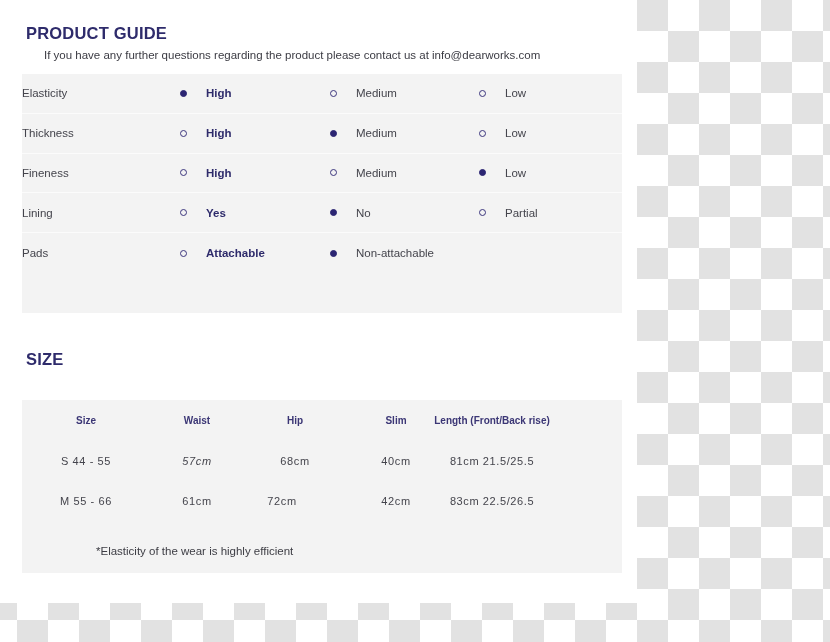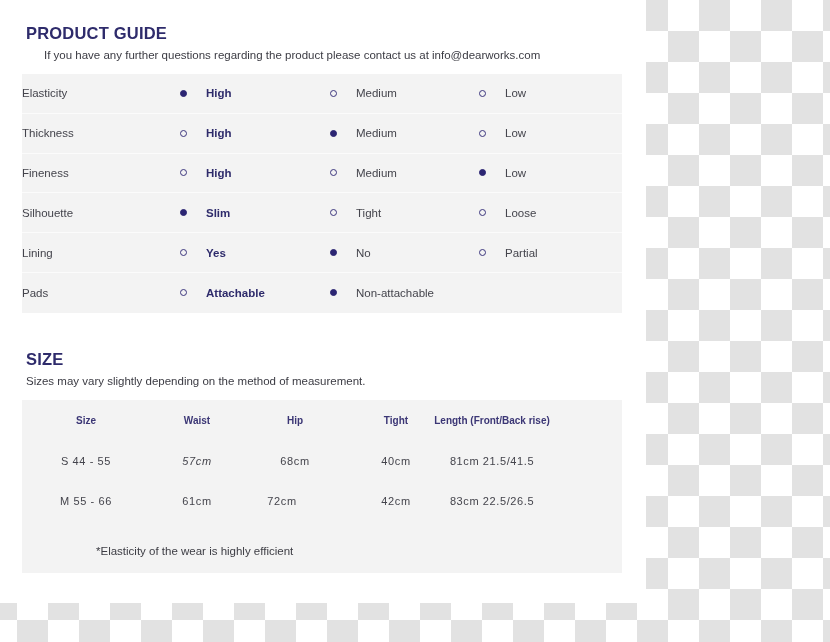--- a/index.html
+++ b/index.html
@@ -24,21 +24,20 @@
   }
 
   
   #artboard {
     position: absolute;
     left: 0;
     top: 0;
     width: 637px;
     height: 603px;
     background: #ffffff;
-    padding-left: 9px;
   }
 
   .section-title {
     position: absolute;
     color: #2e2b6b;
     font-size: 16.5px;
     font-weight: bold;
     letter-spacing: 0.2px;
     white-space: nowrap;
   }
@@ -213,35 +212,20 @@
           <div class="opt c2">
             <span class="radio"></span>
             <span class="opt-label">Medium</span>
           </div>
           <div class="opt c3">
             <span class="radio on"></span>
             <span class="opt-label">Low</span>
           </div>
         </div>
         <div class="guide-row">
-          <div class="row-label">Silhouette</div>
-          <div class="opt c1">
-            <span class="radio on"></span>
-            <span class="opt-label">Slim</span>
-          </div>
-          <div class="opt c2">
-            <span class="radio"></span>
-            <span class="opt-label">Tight</span>
-          </div>
-          <div class="opt c3">
-            <span class="radio"></span>
-            <span class="opt-label">Loose</span>
-          </div>
-        </div>
-        <div class="guide-row">
           <div class="row-label">Lining</div>
           <div class="opt c1">
             <span class="radio"></span>
             <span class="opt-label">Yes</span>
           </div>
           <div class="opt c2">
             <span class="radio on"></span>
             <span class="opt-label">No</span>
           </div>
           <div class="opt c3">
@@ -257,37 +241,36 @@
           </div>
           <div class="opt c2">
             <span class="radio on"></span>
             <span class="opt-label">Non-attachable</span>
           </div>
         </div>
       </div>
 
     <div class="section-title" style="left:26px; top:350px;">SIZE</div>
 
-    <div class="section-sub" style="left:26px; top:375px;">Sizes may vary slightly depending on the method of measurement.</div>
 
     <div class="panel" id="size-panel">
       <div class="size-note">*Elasticity of the wear is highly efficient</div>
     <div class="size-head">
           <div class="size-cell" style="left: 64px; top: 20px;">Size</div>
           <div class="size-cell" style="left: 175px; top: 20px;">Waist</div>
           <div class="size-cell" style="left: 273px; top: 20px;">Hip</div>
-          <div class="size-cell" style="left: 374px; top: 20px;">Tight</div>
+          <div class="size-cell" style="left: 374px; top: 20px;">Slim</div>
           <div class="size-cell" style="left: 470px; top: 20px;">Length (Front/Back rise)</div>
         </div>
         <div class="size-row">
           <div class="size-cell" style="left: 64px; top: 61px;">S  44  -  55</div>
           <div class="size-cell" style="left: 175px; top: 61px; font-style: italic;">57cm</div>
           <div class="size-cell" style="left: 273px; top: 61px; text-align: right;">68cm</div>
           <div class="size-cell" style="left: 374px; top: 61px;">40cm</div>
-          <div class="size-cell" style="left: 470px; top: 61px;">81cm   21.5/41.5</div>
+          <div class="size-cell" style="left: 470px; top: 61px;">81cm   21.5/25.5</div>
         </div>
         <div class="size-row">
           <div class="size-cell" style="left: 64px; top: 101px;">M  55  -  66</div>
           <div class="size-cell" style="left: 175px; top: 101px;">61cm</div>
           <div class="size-cell" style="left: 260px; top: 101px;">72cm</div>
           <div class="size-cell" style="left: 374px; top: 101px;">42cm</div>
           <div class="size-cell" style="left: 470px; top: 101px;">83cm   22.5/26.5</div>
         </div>
       </div>
 

